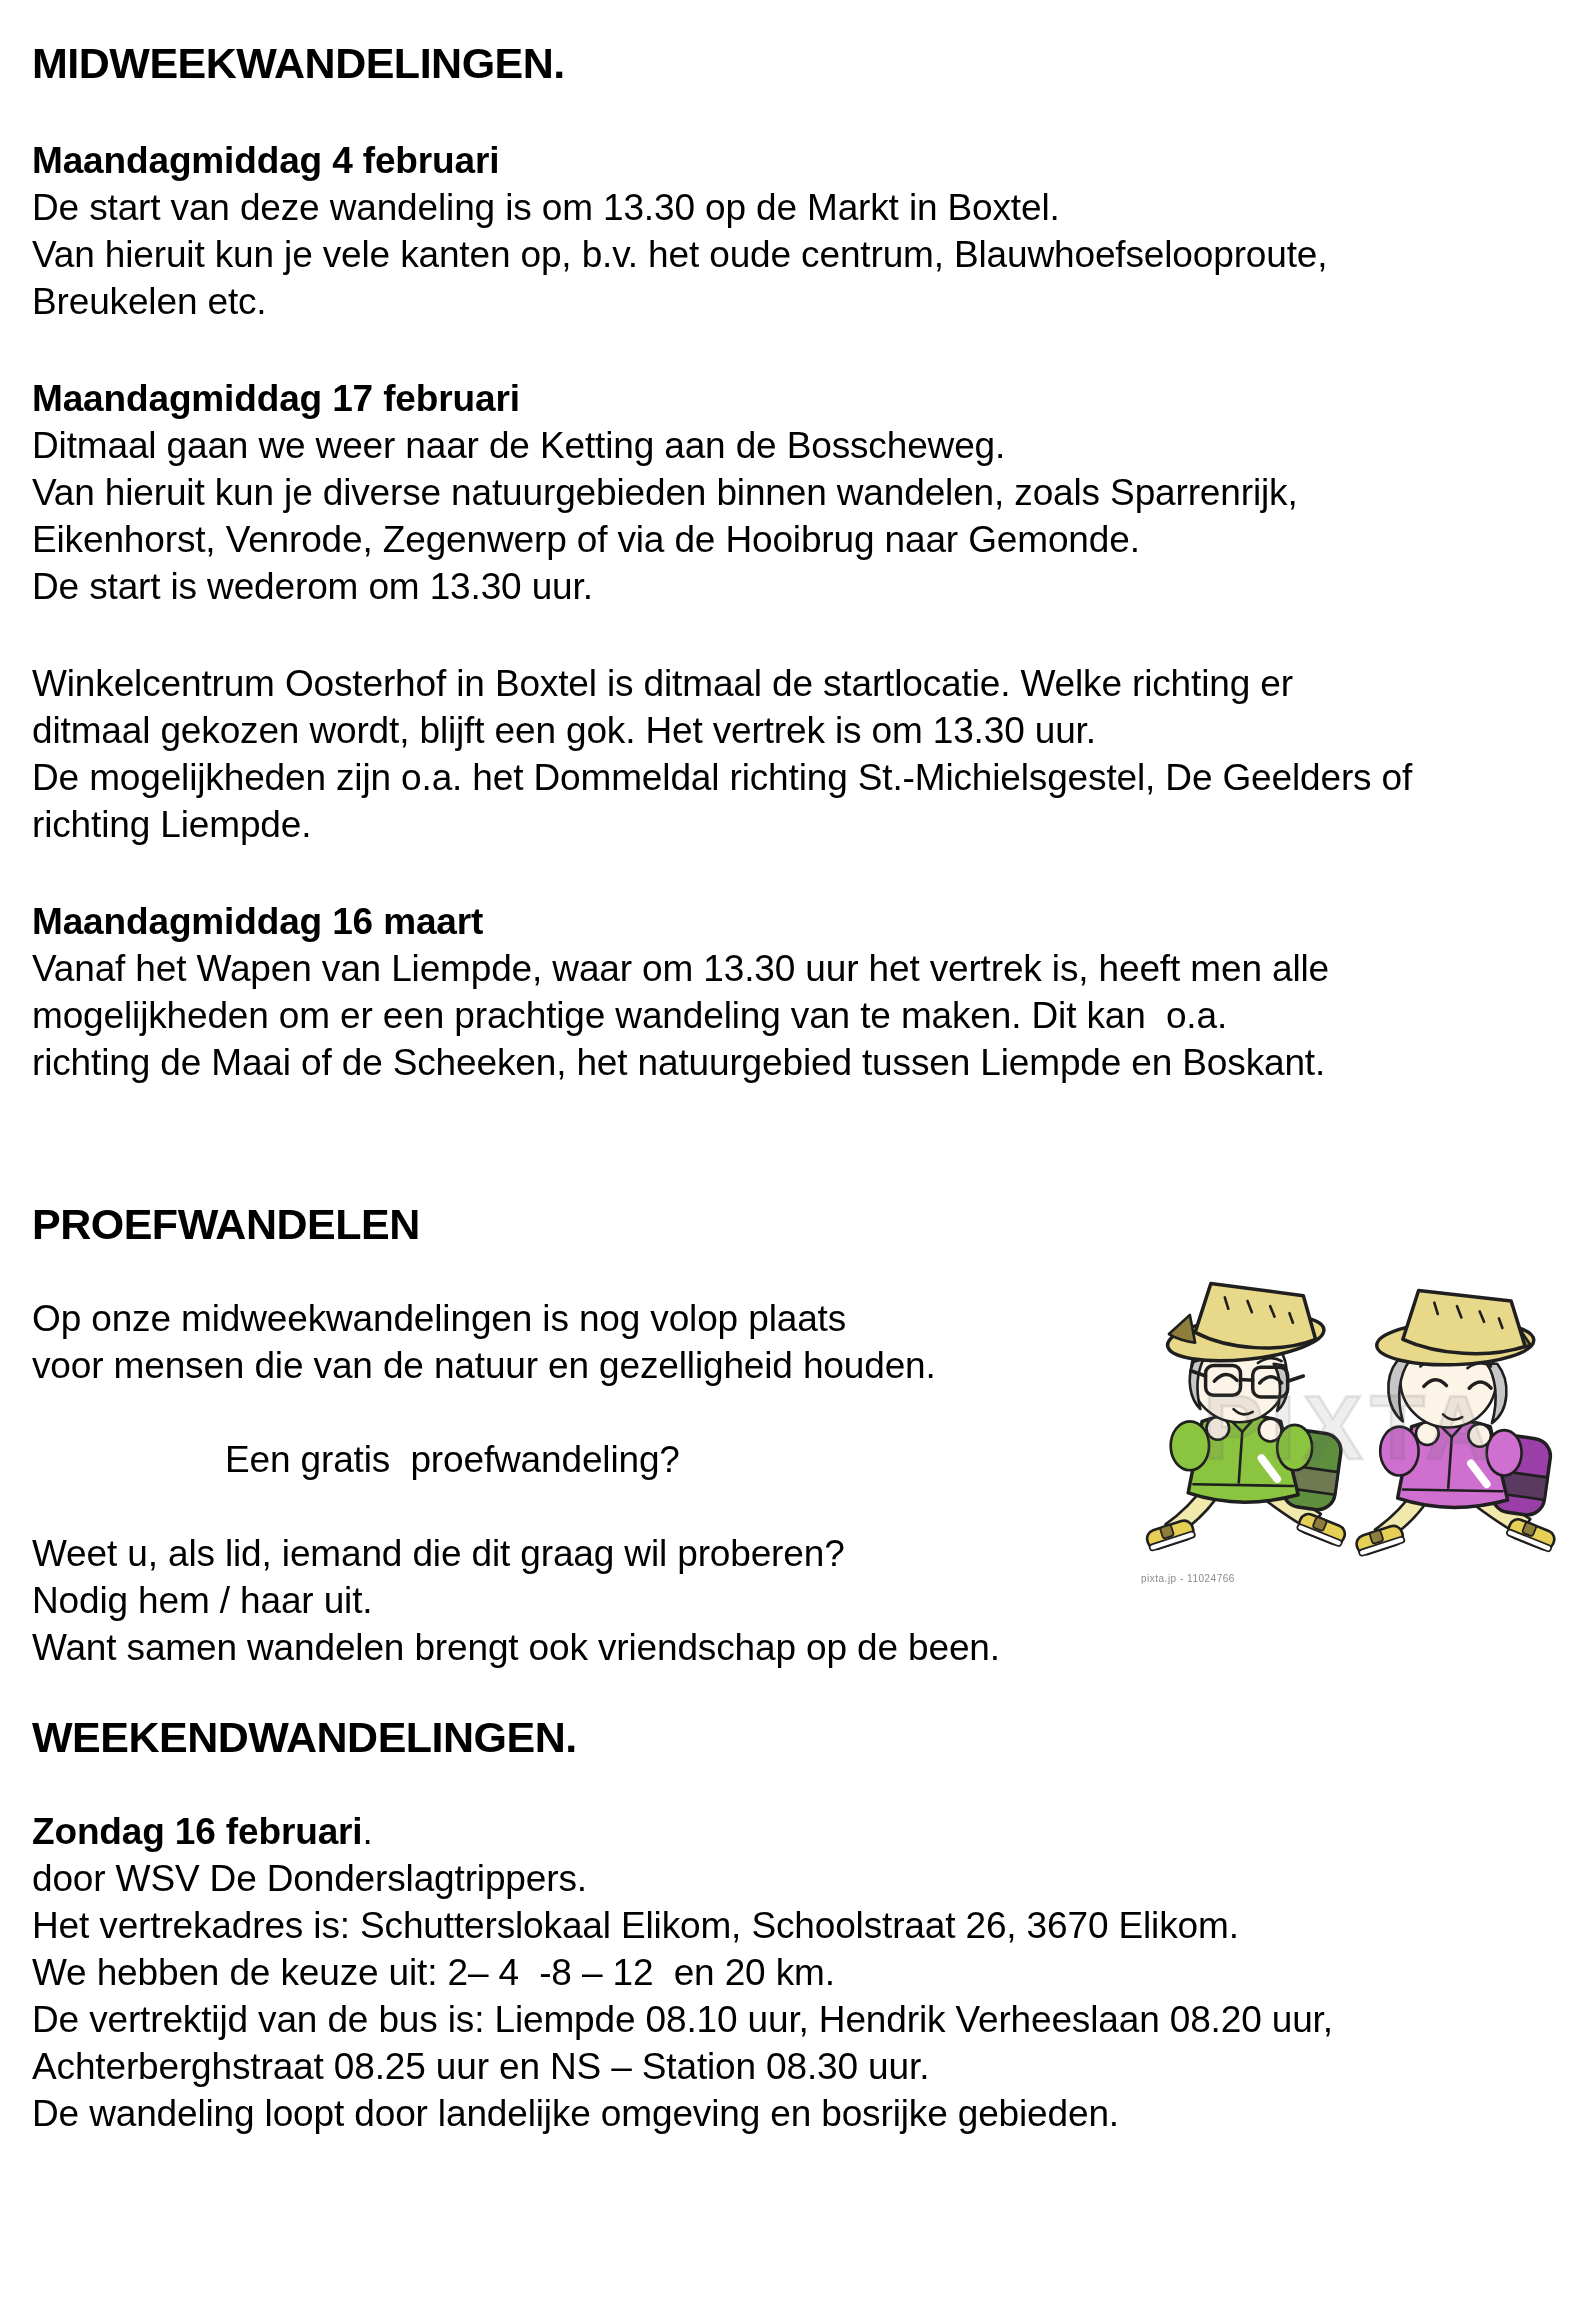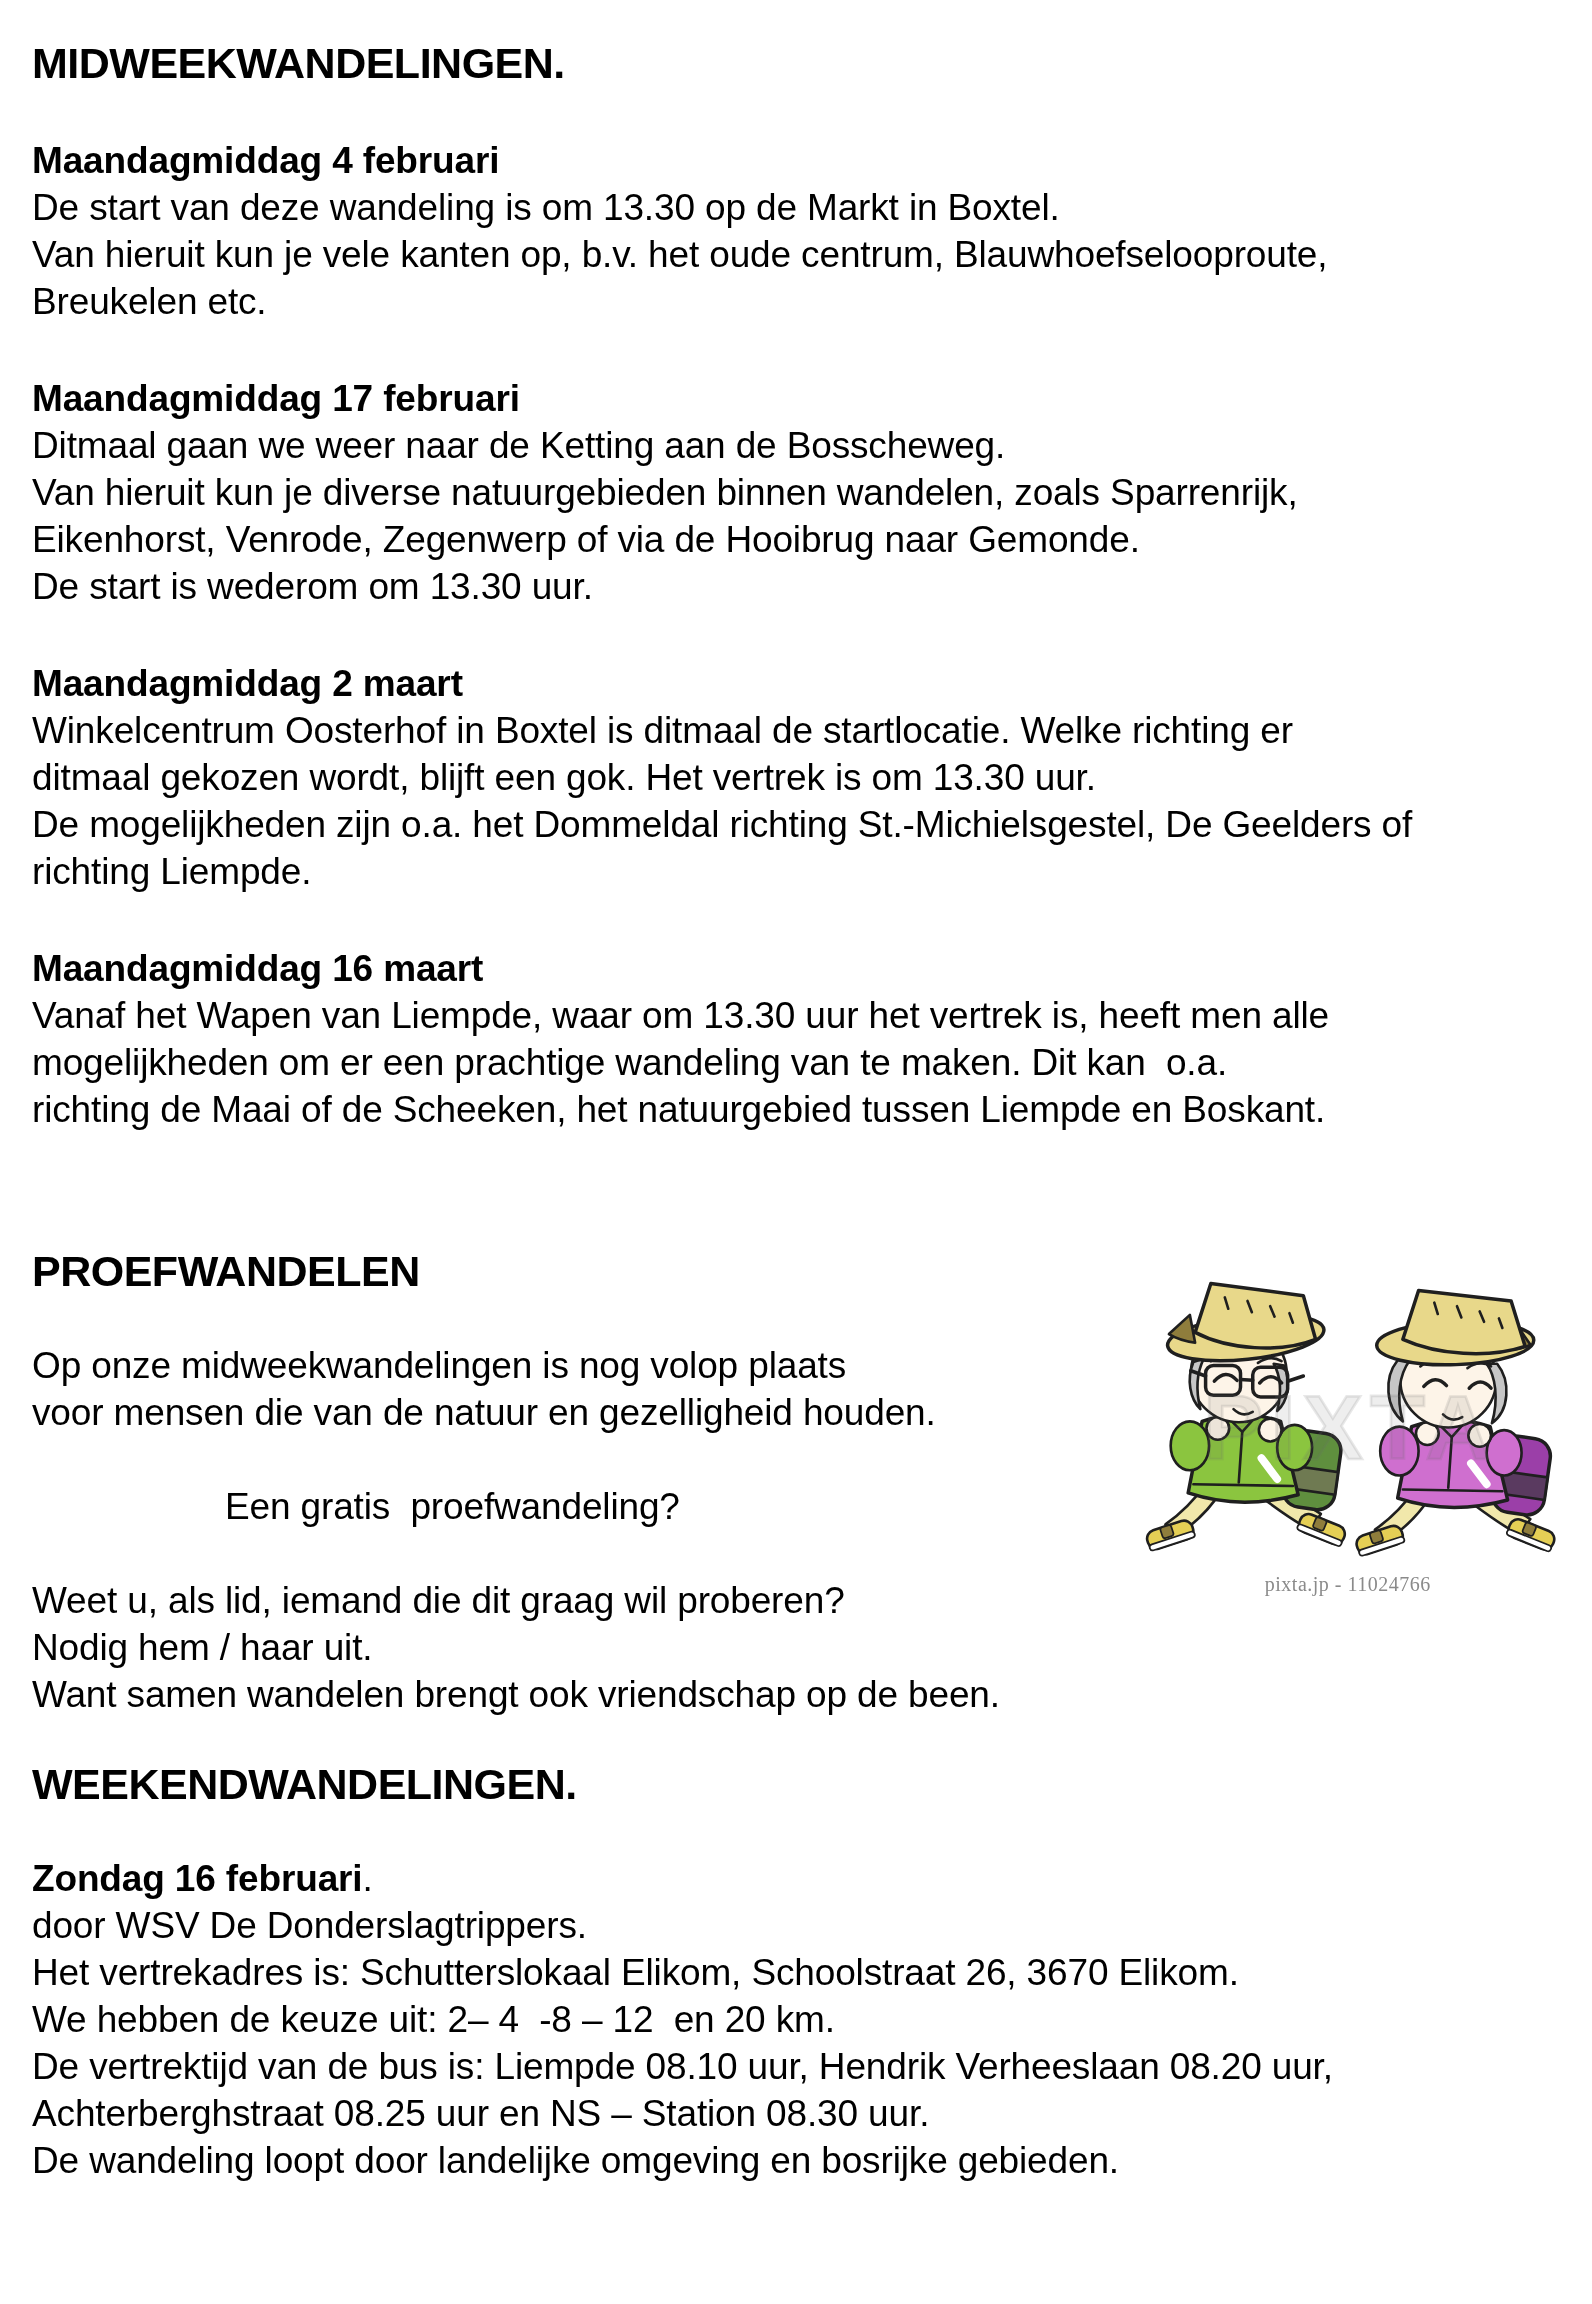--- a/index.html
+++ b/index.html
@@ -45,25 +45,24 @@
   .watermark{
     position:absolute;left:0;right:0;top:70px;
     text-align:center;
     font-family:"Liberation Sans",sans-serif;
     font-weight:700;font-size:90px;letter-spacing:7.2px;
     color:rgba(90,90,90,0.10);
     -webkit-text-stroke:2.7px rgba(110,110,110,0.16);
     pointer-events:none;user-select:none;margin-top:36px;
   }
   .clipart figcaption{
-    text-align:center;
+    text-align:left;
     padding-right:5.4px;margin-top:-3.6px;
-    font-size:20px;letter-spacing:0.5px;
+    font-size:10px;letter-spacing:0.5px;
     color:var(--caption,#8a8a8a);
-    font-family:Liberation Serif, serif;
   }
 
   
   .ol{stroke:var(--outline,#1f1f1f);stroke-linejoin:round;stroke-linecap:round;}
   .w2{stroke-width:2}.w3{stroke-width:3}.w4{stroke-width:4}
   .nf{fill:none}
   .f-hat{fill:var(--hat,#e8d88a)}
   .f-hatu{fill:var(--hat-underside,#8f7d3c)}
   .f-skin{fill:var(--skin,#fdf4e8)}
   .f-hair{fill:var(--hair,#c6c6c6)}
@@ -93,21 +92,20 @@
 
   <section class="gap-section">
     <div class="event-heading">Maandagmiddag 17 februari</div>
     <div class="line">Ditmaal gaan we weer naar de Ketting aan de Bosscheweg.</div>
     <div class="line">Van hieruit kun je diverse natuurgebieden binnen wandelen, zoals Sparrenrijk,</div>
     <div class="line">Eikenhorst, Venrode, Zegenwerp of via de Hooibrug naar Gemonde.</div>
     <div class="line">De start is wederom om 13.30 uur.</div>
   </section>
 
   <section class="gap-section">
-    <div class="event-heading">Maandagmiddag 2 maart</div>
     <div class="line">Winkelcentrum Oosterhof in Boxtel is ditmaal de startlocatie. Welke richting er</div>
     <div class="line">ditmaal gekozen wordt, blijft een gok. Het vertrek is om 13.30 uur.</div>
     <div class="line">De mogelijkheden zijn o.a. het Dommeldal richting St.-Michielsgestel, De Geelders of</div>
     <div class="line">richting Liempde.</div>
   </section>
 
   <section class="gap-section">
     <div class="event-heading">Maandagmiddag 16 maart</div>
     <div class="line">Vanaf het Wapen van Liempde, waar om 13.30 uur het vertrek is, heeft men alle</div>
     <div class="line">mogelijkheden om er een prachtige wandeling van te maken. Dit kan  o.a.</div>

